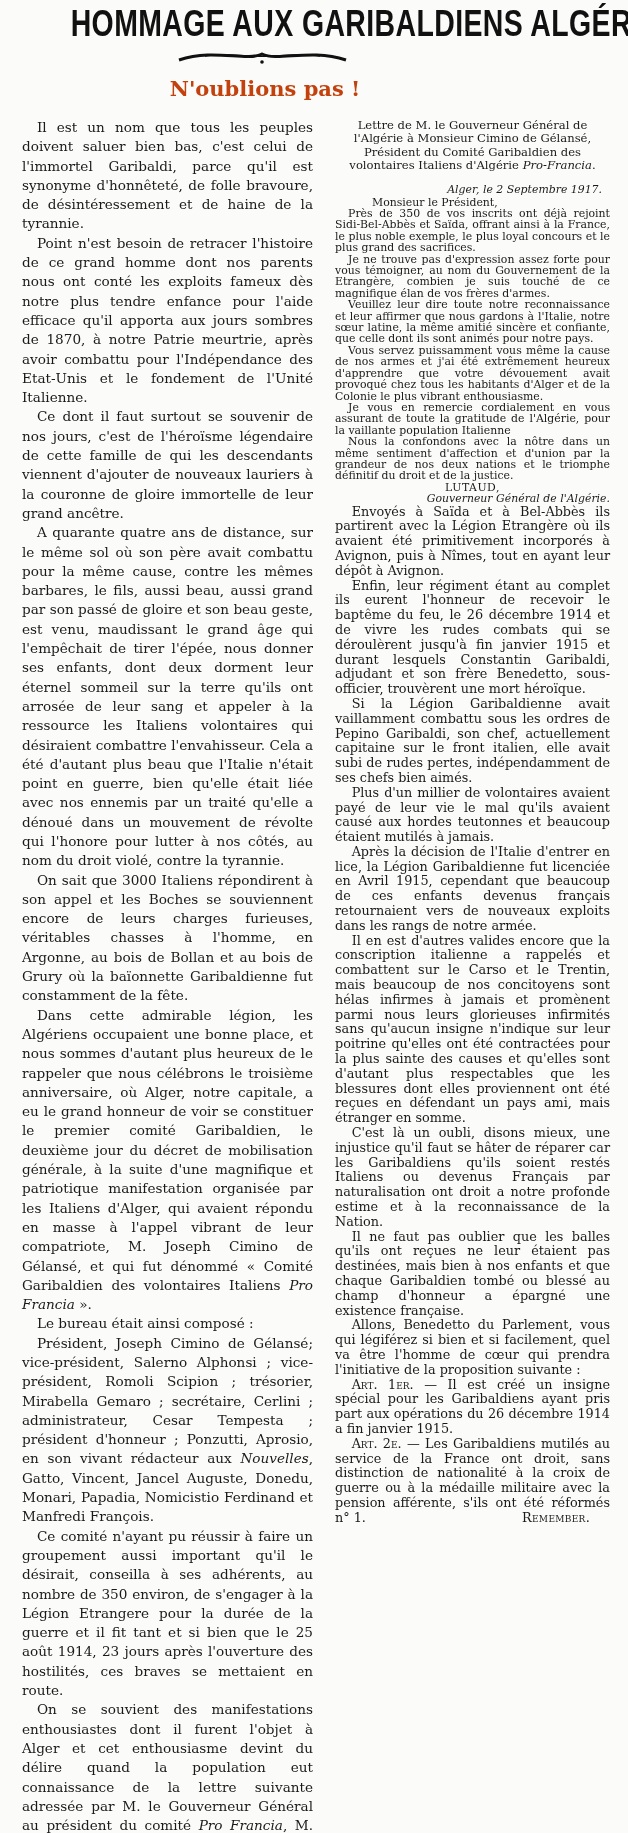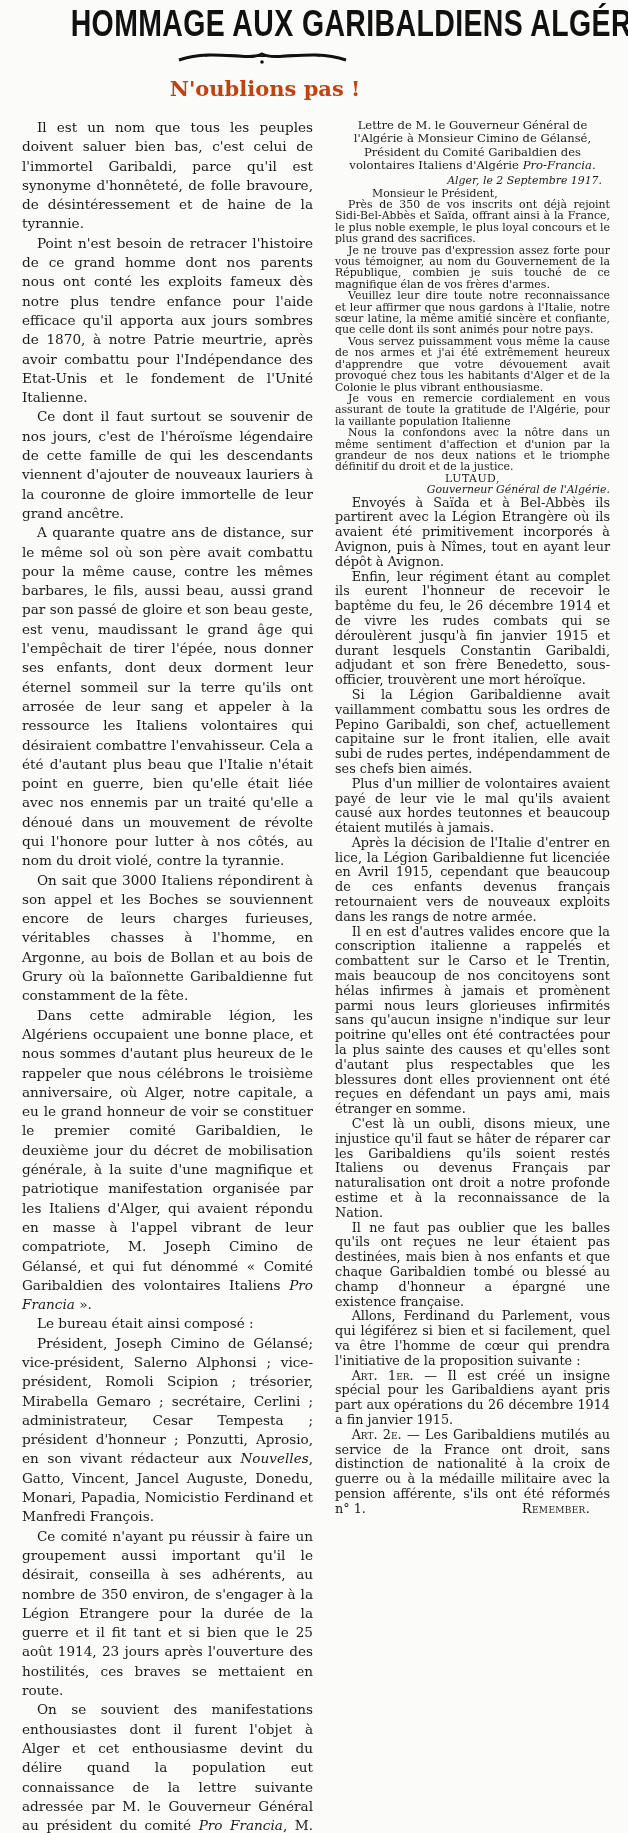--- a/index.html
+++ b/index.html
@@ -20,21 +20,21 @@
   .subhead {
     position: absolute; left: 150px; top: 78px; width: 230px;
     text-align: center; font-weight: bold; font-size: 21px; line-height: 22px; color: #c2410c;
   }
   .col { position: absolute; text-align: justify; hyphens: auto; }
   .col p { margin: 0; text-indent: 1.1em; }
   .left-col { left: 22px; top: 118px; width: 291px; font-size: 13.6px; line-height: 19.3px; }
   .right-col { left: 335px; top: 119px; width: 275px; }
   .letter { font-size: 10.9px; line-height: 11.4px; }
   .letter p { text-indent: 1.2em; }
-  .letter .intro { text-align: center; text-indent: 0; font-size: 11.6px; line-height: 13.3px; margin-bottom: 3px; }
+  .letter .intro { text-align: center; text-indent: 0; font-size: 11.6px; line-height: 13.3px; margin-bottom: 12px; }
   .letter .date { text-align: right; font-style: italic; text-indent: 0; margin: 2px 8px 1px 0; }
   .letter .salutation { text-indent: 3.4em; }
   .signature { text-align: center; text-indent: 0 !important; margin-top: 6px; letter-spacing: 0.5px; }
   .signature-title { text-align: right; font-style: italic; text-indent: 0 !important; margin: 2px 6px 14px 0; }
   .body-right { font-size: 12.8px; line-height: 14.8px; }
   .body-right p { text-indent: 1.3em; }
   .art-label { font-variant: small-caps; }
   .remember { font-variant: small-caps; float: right; margin-right: 20px; letter-spacing: 0.3px; }
   em { font-style: italic; }
 </style>
@@ -65,36 +65,36 @@
     <p><span>Ce comité n'ayant pu réussir à faire un groupement aussi important qu'il le désirait, conseilla à ses adhérents, au nombre de 350 environ, de s'engager à la Légion Etrangere pour la durée de la guerre et il fit tant et si bien que le 25 août 1914, 23 jours après l'ouverture des hostilités, ces braves se mettaient en route.</span></p>
     <p><span>On se souvient des manifestations enthousiastes dont il furent l'objet à Alger et cet enthousiasme devint du délire quand la population eut connaissance de la lettre suivante adressée par M. le Gouverneur Général au président du comité </span><em>Pro Francia</em><span>, M. Cimino de Gélansé. Nous la publions avec plaisir, car nous avons combattu avec ces braves et nous savons nous souvenir des hauts faits de nos frères d'armes.</span></p>
   </div>
 
   <div class="col right-col">
     <div class="letter">
       <p class="intro"><span>Lettre de M. le Gouverneur Général de l'Algérie à Monsieur Cimino de Gélansé, Président du Comité Garibaldien des volontaires Italiens d'Algérie </span><em>Pro-Francia</em><span>.</span></p>
       <p class="date">Alger, le 2 Septembre 1917.</p>
       <p class="salutation">Monsieur le Président,</p>
       <p>Près de 350 de vos inscrits ont déjà rejoint Sidi-Bel-Abbès et Saïda, offrant ainsi à la France, le plus noble exemple, le plus loyal concours et le plus grand des sacrifices.</p>
-      <p>Je ne trouve pas d'expression assez forte pour vous témoigner, au nom du Gouvernement de la République, combien je suis touché de ce magnifique élan de vos frères d'armes.</p>
+      <p>Je ne trouve pas d'expression assez forte pour vous témoigner, au nom du Gouvernement de la Etrangère, combien je suis touché de ce magnifique élan de vos frères d'armes.</p>
       <p>Veuillez leur dire toute notre reconnaissance et leur affirmer que nous gardons à l'Italie, notre sœur latine, la même amitié sincère et confiante, que celle dont ils sont animés pour notre pays.</p>
       <p>Vous servez puissamment vous même la cause de nos armes et j'ai été extrêmement heureux d'apprendre que votre dévouement avait provoqué chez tous les habitants d'Alger et de la Colonie le plus vibrant enthousiasme.</p>
       <p>Je vous en remercie cordialement en vous assurant de toute la gratitude de l'Algérie, pour la vaillante population Italienne</p>
       <p>Nous la confondons avec la nôtre dans un même sentiment d'affection et d'union par la grandeur de nos deux nations et le triomphe définitif du droit et de la justice.</p>
       <p class="signature">LUTAUD,</p>
       <p class="signature-title">Gouverneur Général de l'Algérie.</p>
     </div>
 
     <div class="body-right">
       <p>Envoyés à Saïda et à Bel-Abbès ils partirent avec la Légion Etrangère où ils avaient été primitivement incorporés à Avignon, puis à Nîmes, tout en ayant leur dépôt à Avignon.</p>
       <p>Enfin, leur régiment étant au complet ils eurent l'honneur de recevoir le baptême du feu, le 26 décembre 1914 et de vivre les rudes combats qui se déroulèrent jusqu'à fin janvier 1915 et durant lesquels Constantin Garibaldi, adjudant et son frère Benedetto, sous-officier, trouvèrent une mort héroïque.</p>
       <p>Si la Légion Garibaldienne avait vaillamment combattu sous les ordres de Pepino Garibaldi, son chef, actuellement capitaine sur le front italien, elle avait subi de rudes pertes, indépendamment de ses chefs bien aimés.</p>
       <p>Plus d'un millier de volontaires avaient payé de leur vie le mal qu'ils avaient causé aux hordes teutonnes et beaucoup étaient mutilés à jamais.</p>
       <p>Après la décision de l'Italie d'entrer en lice, la Légion Garibaldienne fut licenciée en Avril 1915, cependant que beaucoup de ces enfants devenus français retournaient vers de nouveaux exploits dans les rangs de notre armée.</p>
       <p>Il en est d'autres valides encore que la conscription italienne a rappelés et combattent sur le Carso et le Trentin, mais beaucoup de nos concitoyens sont hélas infirmes à jamais et promènent parmi nous leurs glorieuses infirmités sans qu'aucun insigne n'indique sur leur poitrine qu'elles ont été contractées pour la plus sainte des causes et qu'elles sont d'autant plus respectables que les blessures dont elles proviennent ont été reçues en défendant un pays ami, mais étranger en somme.</p>
       <p>C'est là un oubli, disons mieux, une injustice qu'il faut se hâter de réparer car les Garibaldiens qu'ils soient restés Italiens ou devenus Français par naturalisation ont droit a notre profonde estime et à la reconnaissance de la Nation.</p>
       <p>Il ne faut pas oublier que les balles qu'ils ont reçues ne leur étaient pas destinées, mais bien à nos enfants et que chaque Garibaldien tombé ou blessé au champ d'honneur a épargné une existence française.</p>
-      <p>Allons, Ferdinand du Parlement, vous qui légiférez si bien et si facilement, quel va être l'homme de cœur qui prendra l'initiative de la proposition suivante :</p>
+      <p>Allons, Benedetto du Parlement, vous qui légiférez si bien et si facilement, quel va être l'homme de cœur qui prendra l'initiative de la proposition suivante :</p>
       <p><span class="art-label">Art. 1er.</span><span> — Il est créé un insigne spécial pour les Garibaldiens ayant pris part aux opérations du 26 décembre 1914 a fin janvier 1915.</span></p>
       <p><span class="art-label">Art. 2e.</span><span> — Les Garibaldiens mutilés au service de la France ont droit, sans distinction de nationalité à la croix de guerre ou à la médaille militaire avec la pension afférente, s'ils ont été réformés n° 1.</span><span class="remember">Remember.</span></p>
     </div>
   </div>
 </div>
 
 </body></html>

